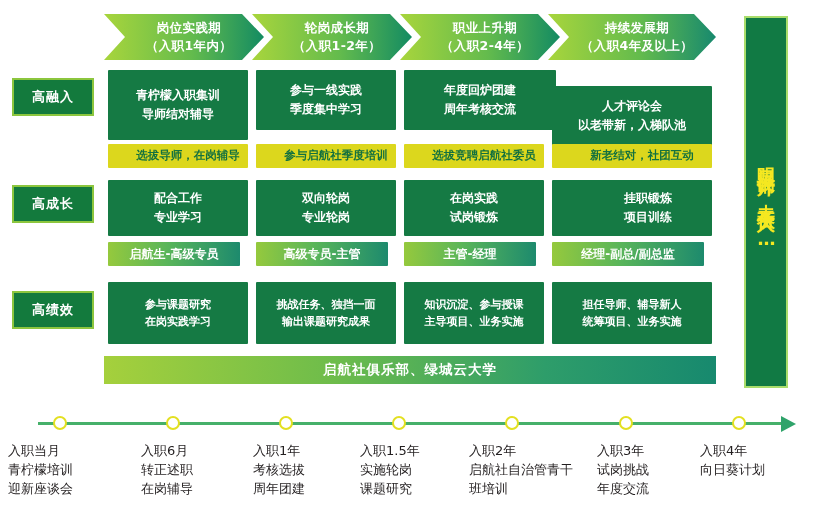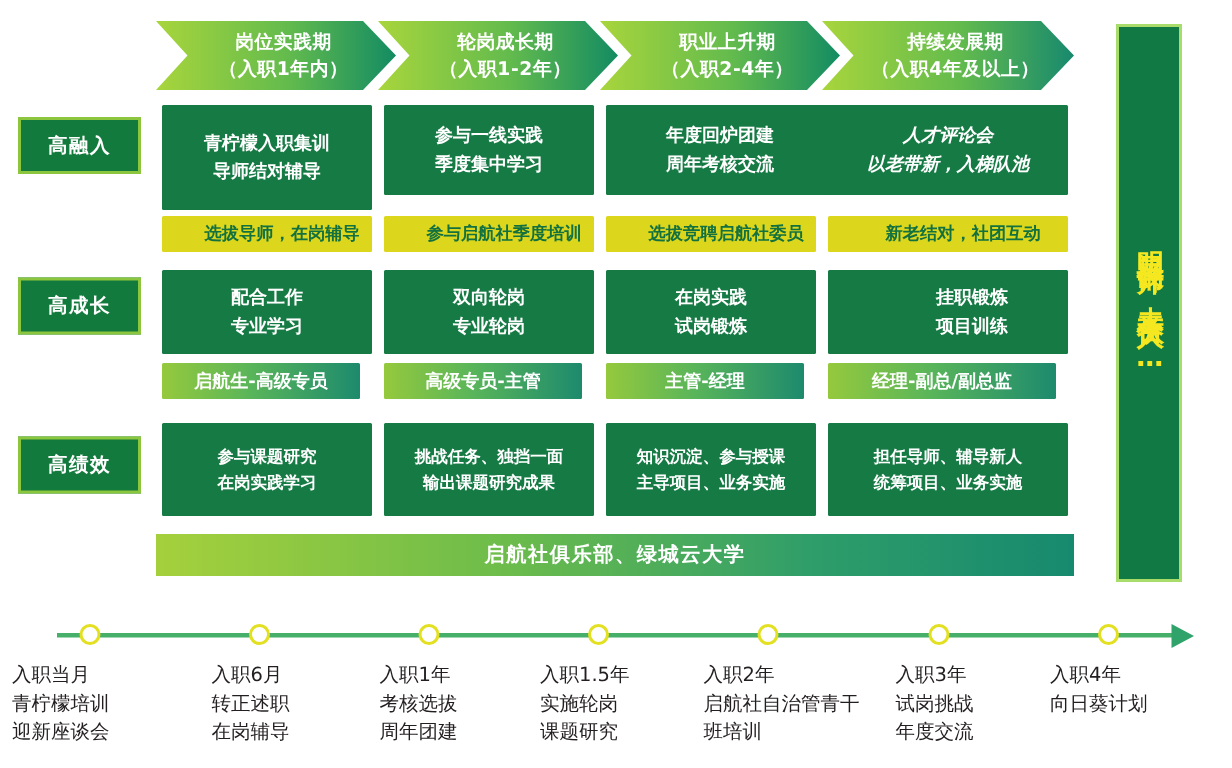--- a/index.html
+++ b/index.html
@@ -186,21 +186,21 @@
     <span class="ln">导师结对辅导</span>
   </div>
   <div class="cell green" style="left:256px;top:70px;width:140px;height:60px;">
     <span class="ln">参与一线实践</span>
     <span class="ln">季度集中学习</span>
   </div>
   <div class="cell green" style="left:404px;top:70px;width:152px;height:60px;">
     <span class="ln">年度回炉团建</span>
     <span class="ln">周年考核交流</span>
   </div>
-  <div class="cell green" style="left:552px;top:70px;width:160px;height:60px;font-style:italic;">
+  <div class="cell green" style="left:552px;top:86px;width:160px;height:60px;">
     <span class="ln">人才评论会</span>
     <span class="ln">以老带新，入梯队池</span>
   </div>
 
   <div class="cell yellow" style="left:108px;top:144px;width:140px;height:24px;">
     <span class="ln">选拔导师，在岗辅导</span>
   </div>
   <div class="cell yellow" style="left:256px;top:144px;width:140px;height:24px;">
     <span class="ln">参与启航社季度培训</span>
   </div>

